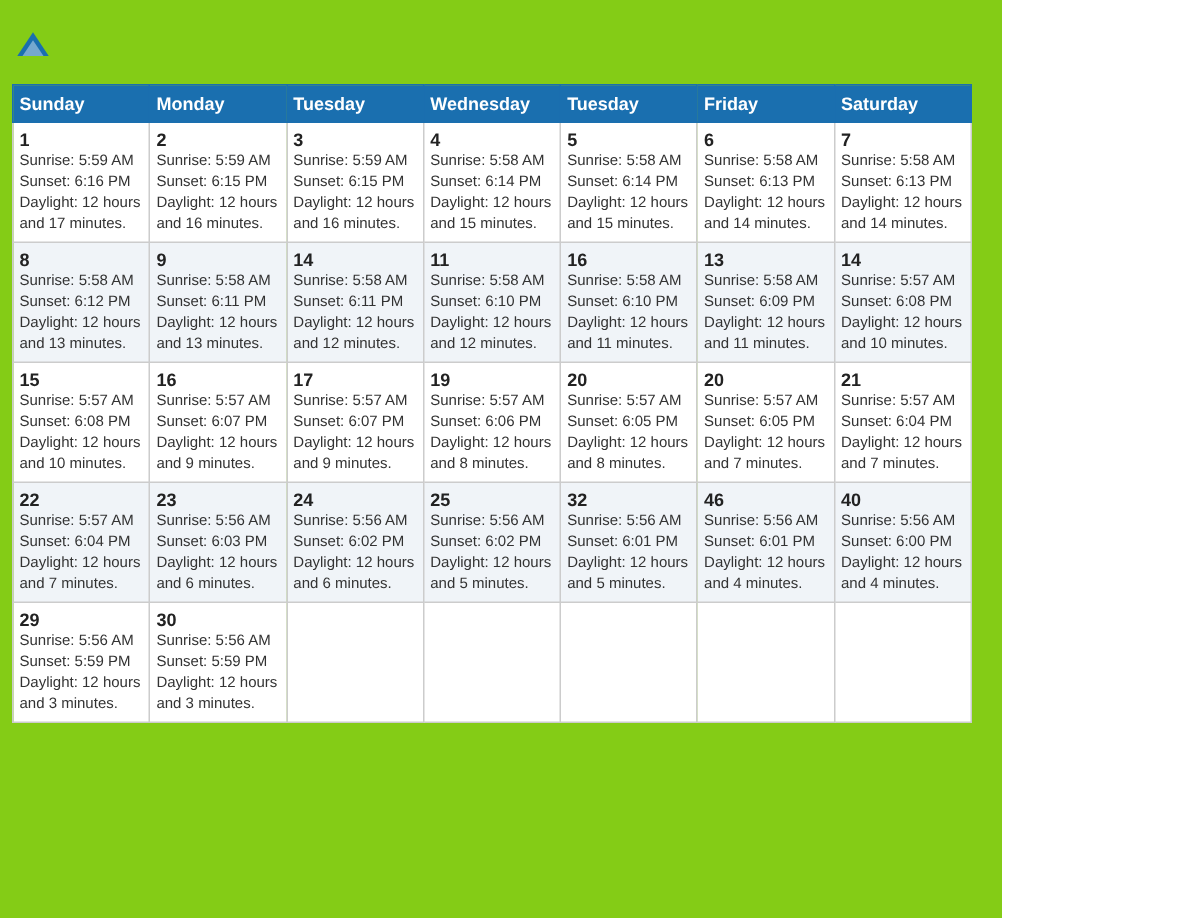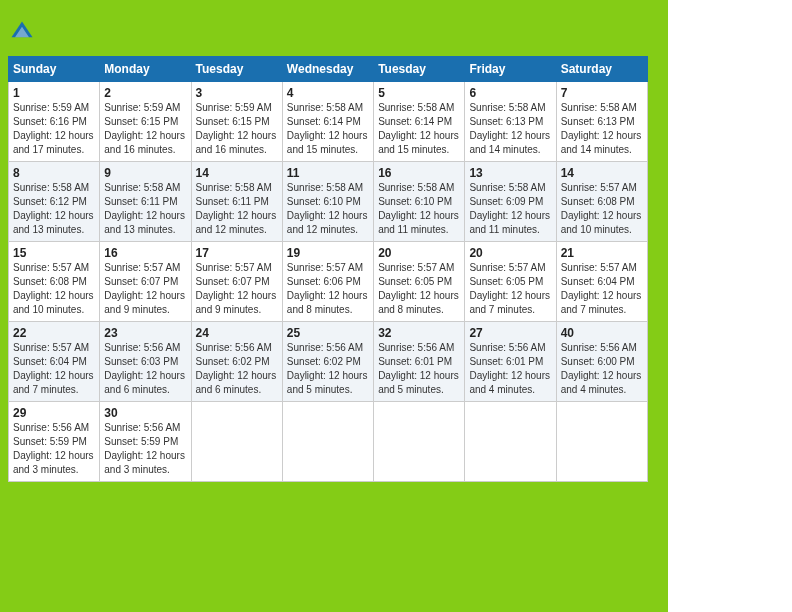--- a/index.html
+++ b/index.html
@@ -314,21 +314,21 @@
 and 5 minutes.</div>
           </td>
           <td>
             <span class="day-num">32</span>
             <div class="day-detail" style="white-space: pre-line;">Sunrise: 5:56 AM
 Sunset: 6:01 PM
 Daylight: 12 hours
 and 5 minutes.</div>
           </td>
           <td>
-            <span class="day-num">27</span>
+            <span class="day-num">46</span>
             <div class="day-detail" style="white-space: pre-line;">Sunrise: 5:56 AM
 Sunset: 6:01 PM
 Daylight: 12 hours
 and 4 minutes.</div>
           </td>
           <td>
             <span class="day-num">40</span>
             <div class="day-detail" style="white-space: pre-line;">Sunrise: 5:56 AM
 Sunset: 6:00 PM
 Daylight: 12 hours

